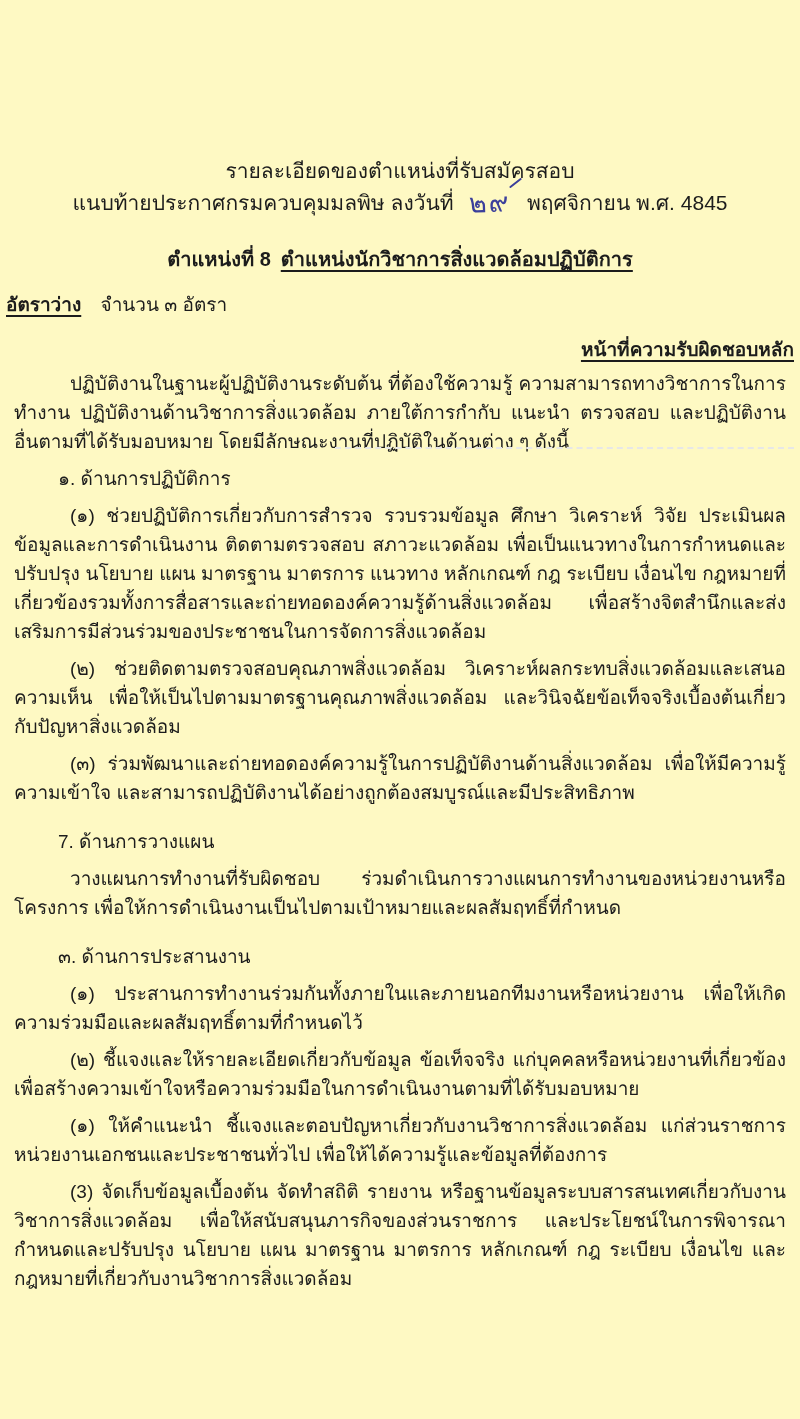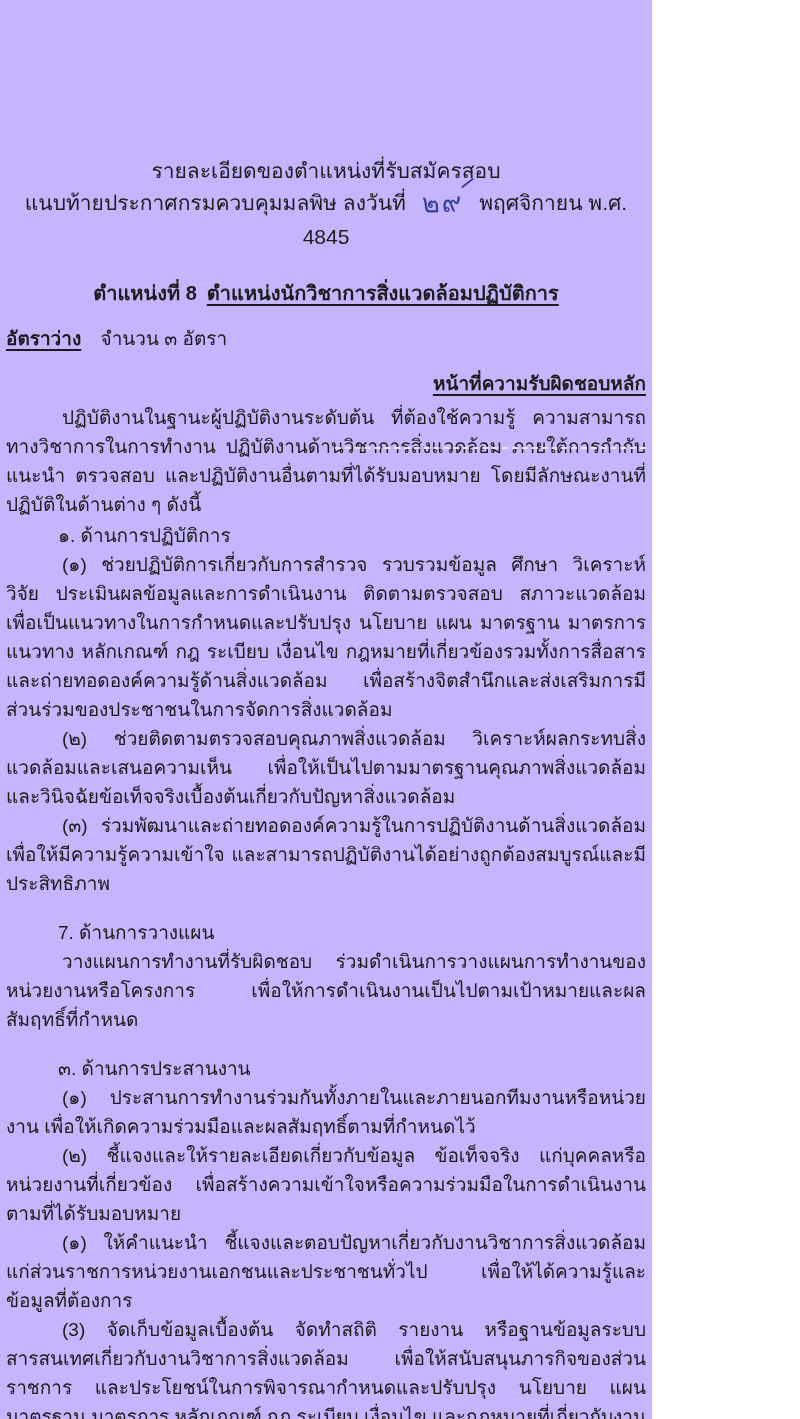--- a/index.html
+++ b/index.html
@@ -1,40 +1,40 @@
 <!DOCTYPE html>
 <html lang="th"><head>
 <meta charset="utf-8">
 <style>
   html, body { margin: 0; padding: 0; background: #ffffff; }
   .page {
     position: relative;
-    width: 652px;
+    width: 800px;
     height: 1419px;
-    background: #c4b5fd;
+    background: #fef9c3;
     box-sizing: border-box;
     padding: 0 6px 0 6px;
     overflow: hidden;
     font-family: "Liberation Sans", "DejaVu Sans", sans-serif;
     font-size: 19px;
     line-height: 29px;
     color: #1c1c1c;
   }
   .center { text-align: center; }
   .b { font-weight: bold; }
   .u { text-decoration: underline; text-underline-offset: 4px; text-decoration-thickness: 1.5px; text-align: right; }
   .title1 { margin-top: 156px; font-size: 21px; line-height: 30px; }
   .title2 { margin-top: 0; font-size: 21px; line-height: 34px; }
   .pos-heading { margin-top: 24px; font-size: 20px; line-height: 30px; }
   .pos-heading .gap { display: inline-block; width: 10px; }
   .vacancy { margin-top: 16px; line-height: 29px; }
   .vacancy .val { margin-left: 14px; }
   .duties-h { margin-top: 16px; line-height: 29px; }
   .para {
-    margin: 0;
+    margin: 8px;
     text-indent: 56px;
     text-align: justify;
   }
   .intro { margin-top: 5px; }
   .sec-h {
     font-weight: normal;
     margin: 2px 0 0 52px;
     line-height: 29px;
   }
   .sec-h.more-gap { margin-top: 20px; }

